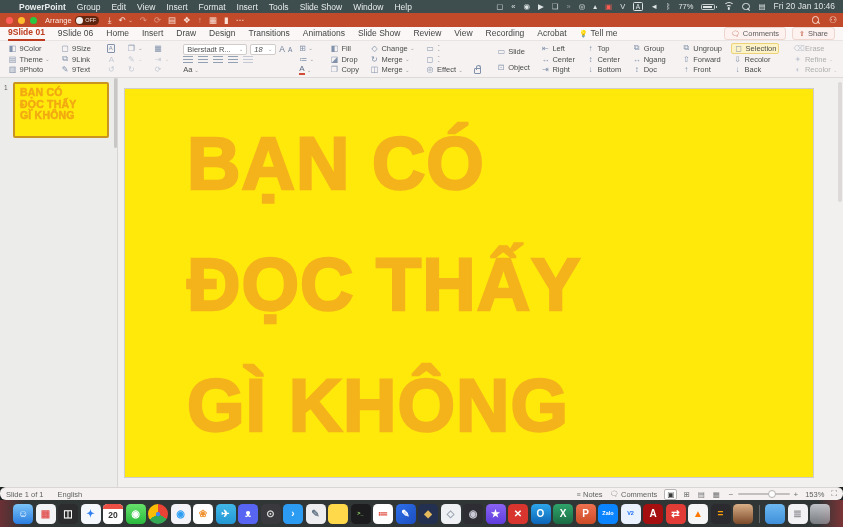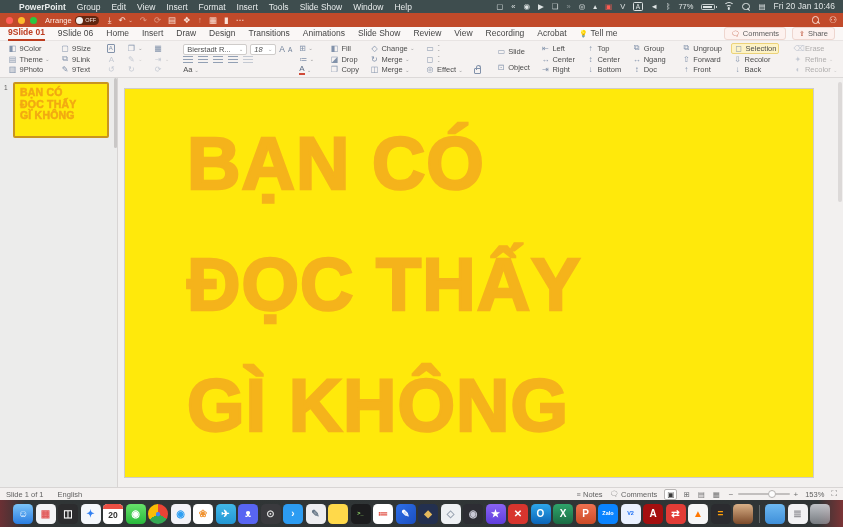--- a/index.html
+++ b/index.html
@@ -104,21 +104,21 @@
   .canvas { position:relative; flex:1; }
   .slide { position:absolute; left:6px; top:10px; width:690px; height:390px; background:#ffe90b;
     border:1px solid #cfccc9; display:flex; flex-direction:column; justify-content:space-around;
     padding:14px 0 10px 62px; overflow:hidden; }
   .slide .sline { font-size:74px; font-weight:bold; color:#f5b31b; line-height:108px;
     letter-spacing:1px; -webkit-text-stroke:2.5px #f5b31b; white-space:nowrap; }
   .canvas-scroll { position:absolute; right:1px; top:4px; width:4px; height:120px; background:#dcd9d8; border-radius:2px; }
 
   
   .statusbar { position:absolute; left:0; right:0; bottom:27px; height:13px; background:#f4f1f0;
-    border-top:1px solid #d8d5d4; display:flex; align-items:center; font-size:7.5px; color:#5f5f5f; padding:0 6px; }
+    border-top:1px solid #d8d5d4; display:flex; align-items:center; font-size:7.5px; color:#5f5f5f; padding:0 6px;border-radius:6px; }
   .sb-left { display:flex; gap:14px; }
   .sb-right { margin-left:auto; display:flex; align-items:center; gap:7px; }
   .sb-item { display:flex; align-items:center; gap:2.5px; }
   .sb-ic { font-size:7px; color:#6f6f6f; }
   .viewbtns { display:flex; align-items:center; gap:4px; }
   .vb { font-size:7.5px; color:#6f6f6f; padding:0 2px; }
   .vb.sel { background:#ffffff; border:1px solid #b9b6b5; border-radius:2px; color:#3a3a3a; }
   .zoomctl { display:flex; align-items:center; gap:4px; }
   .ztrack { position:relative; width:52px; height:2px; background:#c2bfbe; border-radius:1px; }
   .zthumb { position:absolute; left:58%; top:-3px; width:8px; height:8px; background:#fdfdfd;

